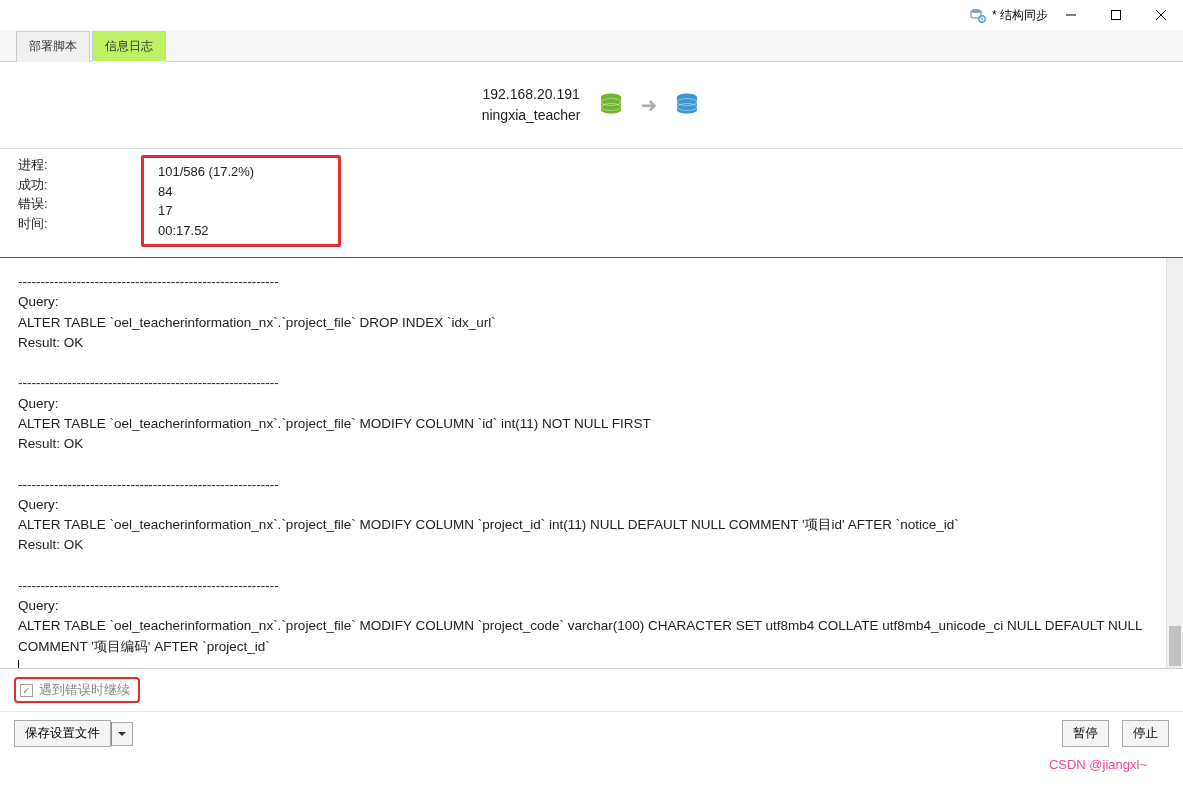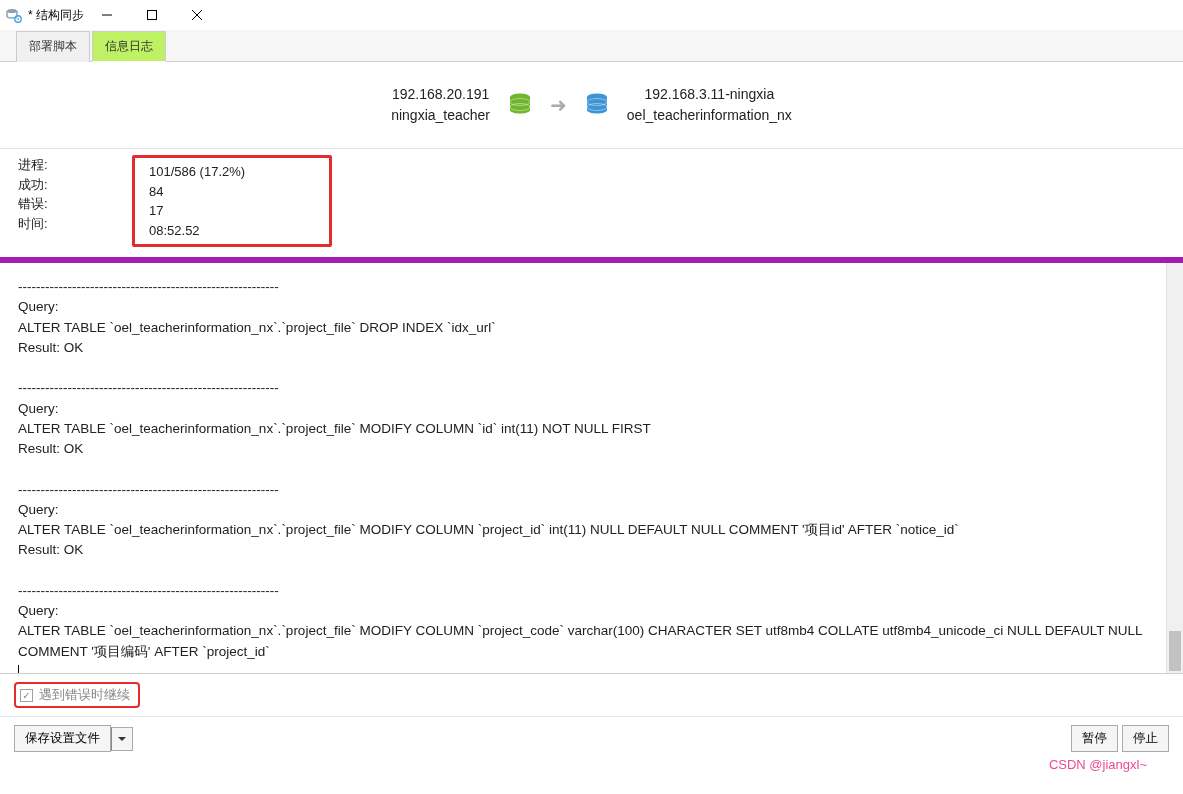--- a/index.html
+++ b/index.html
@@ -1,21 +1,21 @@
 <!DOCTYPE html>
 <html><head>
   <meta charset="utf-8">
   <style>
     * { margin: 0; padding: 0; box-sizing: border-box; }
     body { font-family: "Microsoft YaHei", "Segoe UI", Arial, sans-serif; font-size: 13px; background: #fff; color: #333; }
     
     .titlebar {
       display: flex;
       align-items: center;
-      justify-content: flex-start;
+      justify-content: flex-end;
       padding: 2px 0 2px 6px;
       height: 30px;
       background: #fff;
     }
     .titlebar-left { display: flex; align-items: center; gap: 6px; }
     .app-icon { width: 16px; height: 16px; display: flex; align-items: center; justify-content: center; }
     .titlebar-title { font-size: 12px; color: #000; }
     .titlebar-right { display: flex; }
     .win-btn { width: 45px; height: 28px; display: flex; align-items: center; justify-content: center; cursor: pointer; }
     
@@ -49,22 +49,22 @@
       border-bottom: 1px solid #e0e0e0;
       gap: 16px;
     }
     .conn-info { text-align: center; font-size: 14px; color: #222; line-height: 1.5; }
     .db-icon { width: 28px; height: 28px; }
     .arrow-icon { color: #aaa; font-size: 20px; }
     
     .stats-section {
       display: flex;
       padding: 6px 18px 10px;
-      border-bottom: 6px solid #a21caf;
-      gap: 8px;
+      border-bottom: 1px solid #a21caf;
+      gap: 17px;
     }
     .stats-left { width: 106px; line-height: 1.5; font-size: 13px; color: #222;}
     .stats-right {
       border: 3px solid #e42c2c;
       border-radius: 2px;
       padding: 4px 14px;
       line-height: 1.5;
       font-size: 13px;
       color: #222;
       min-width: 200px;
@@ -132,21 +132,21 @@
     }
     .footer-left { display: flex; align-items: center; border-radius: 6px; }
     .btn {
       padding: 4px 10px;
       border: 1px solid #aaa;
       background: #f5f5f5;
       font-size: 12.5px;
       cursor: pointer;
     }
     .btn-split { border-left: 1px solid #888; padding: 4px 6px; }
-    .footer-right { display: flex; gap: 4px; color: #888; font-size: 12px; align-items: center;}
+    .footer-right { display: flex; gap: 13px; color: #888; font-size: 12px; align-items: center;}
     .watermark { position: absolute; right: 36px; bottom: 22px; color: #ec4899; font-size: 13px; pointer-events: none; }
     .cursor-line { display:inline-block; width:1px; height:15px; background:#000; vertical-align: middle;}
   </style>
 </head>
 <body>
 
 <div class="titlebar">
   <div class="titlebar-left">
     <span class="app-icon">
       <svg viewBox="0 0 16 16" width="16" height="16">
@@ -198,38 +198,34 @@
   </span>
   <span class="arrow-icon">➜</span>
   <span class="db-icon">
     <svg viewBox="0 0 28 28" width="28" height="28">
       <ellipse cx="14" cy="6" rx="10" ry="3.5" fill="#3d95d6"></ellipse>
       <path d="M4 6v13c0 2 4.5 3.5 10 3.5s10-1.5 10-3.5V6" fill="#3d95d6"></path>
       <ellipse cx="14" cy="11" rx="10" ry="3.5" fill="none" stroke="#fff" stroke-width="0.6" opacity="0.7"></ellipse>
       <ellipse cx="14" cy="16" rx="10" ry="3.5" fill="none" stroke="#fff" stroke-width="0.6" opacity="0.7"></ellipse>
     </svg>
   </span>
-  <div class="conn-info">
-    <div>192.168.3.11-ningxia</div>
-    <div>oel_teacherinformation_nx</div>
-  </div>
 </div>
 
 <div class="stats-section">
   <div class="stats-left">
     <div>进程:</div>
     <div>成功:</div>
     <div>错误:</div>
     <div>时间:</div>
   </div>
   <div class="stats-right">
     <div>101/586 (17.2%)</div>
     <div>84</div>
     <div>17</div>
-    <div>08:52.52</div>
+    <div>00:17.52</div>
   </div>
 </div>
 
 <div class="log-container">
   <div class="log-area"><span>----------------------------------------------------------
 Query:
 ALTER TABLE `oel_teacherinformation_nx`.`project_file` DROP INDEX `idx_url`
 Result: OK
 
 ----------------------------------------------------------

